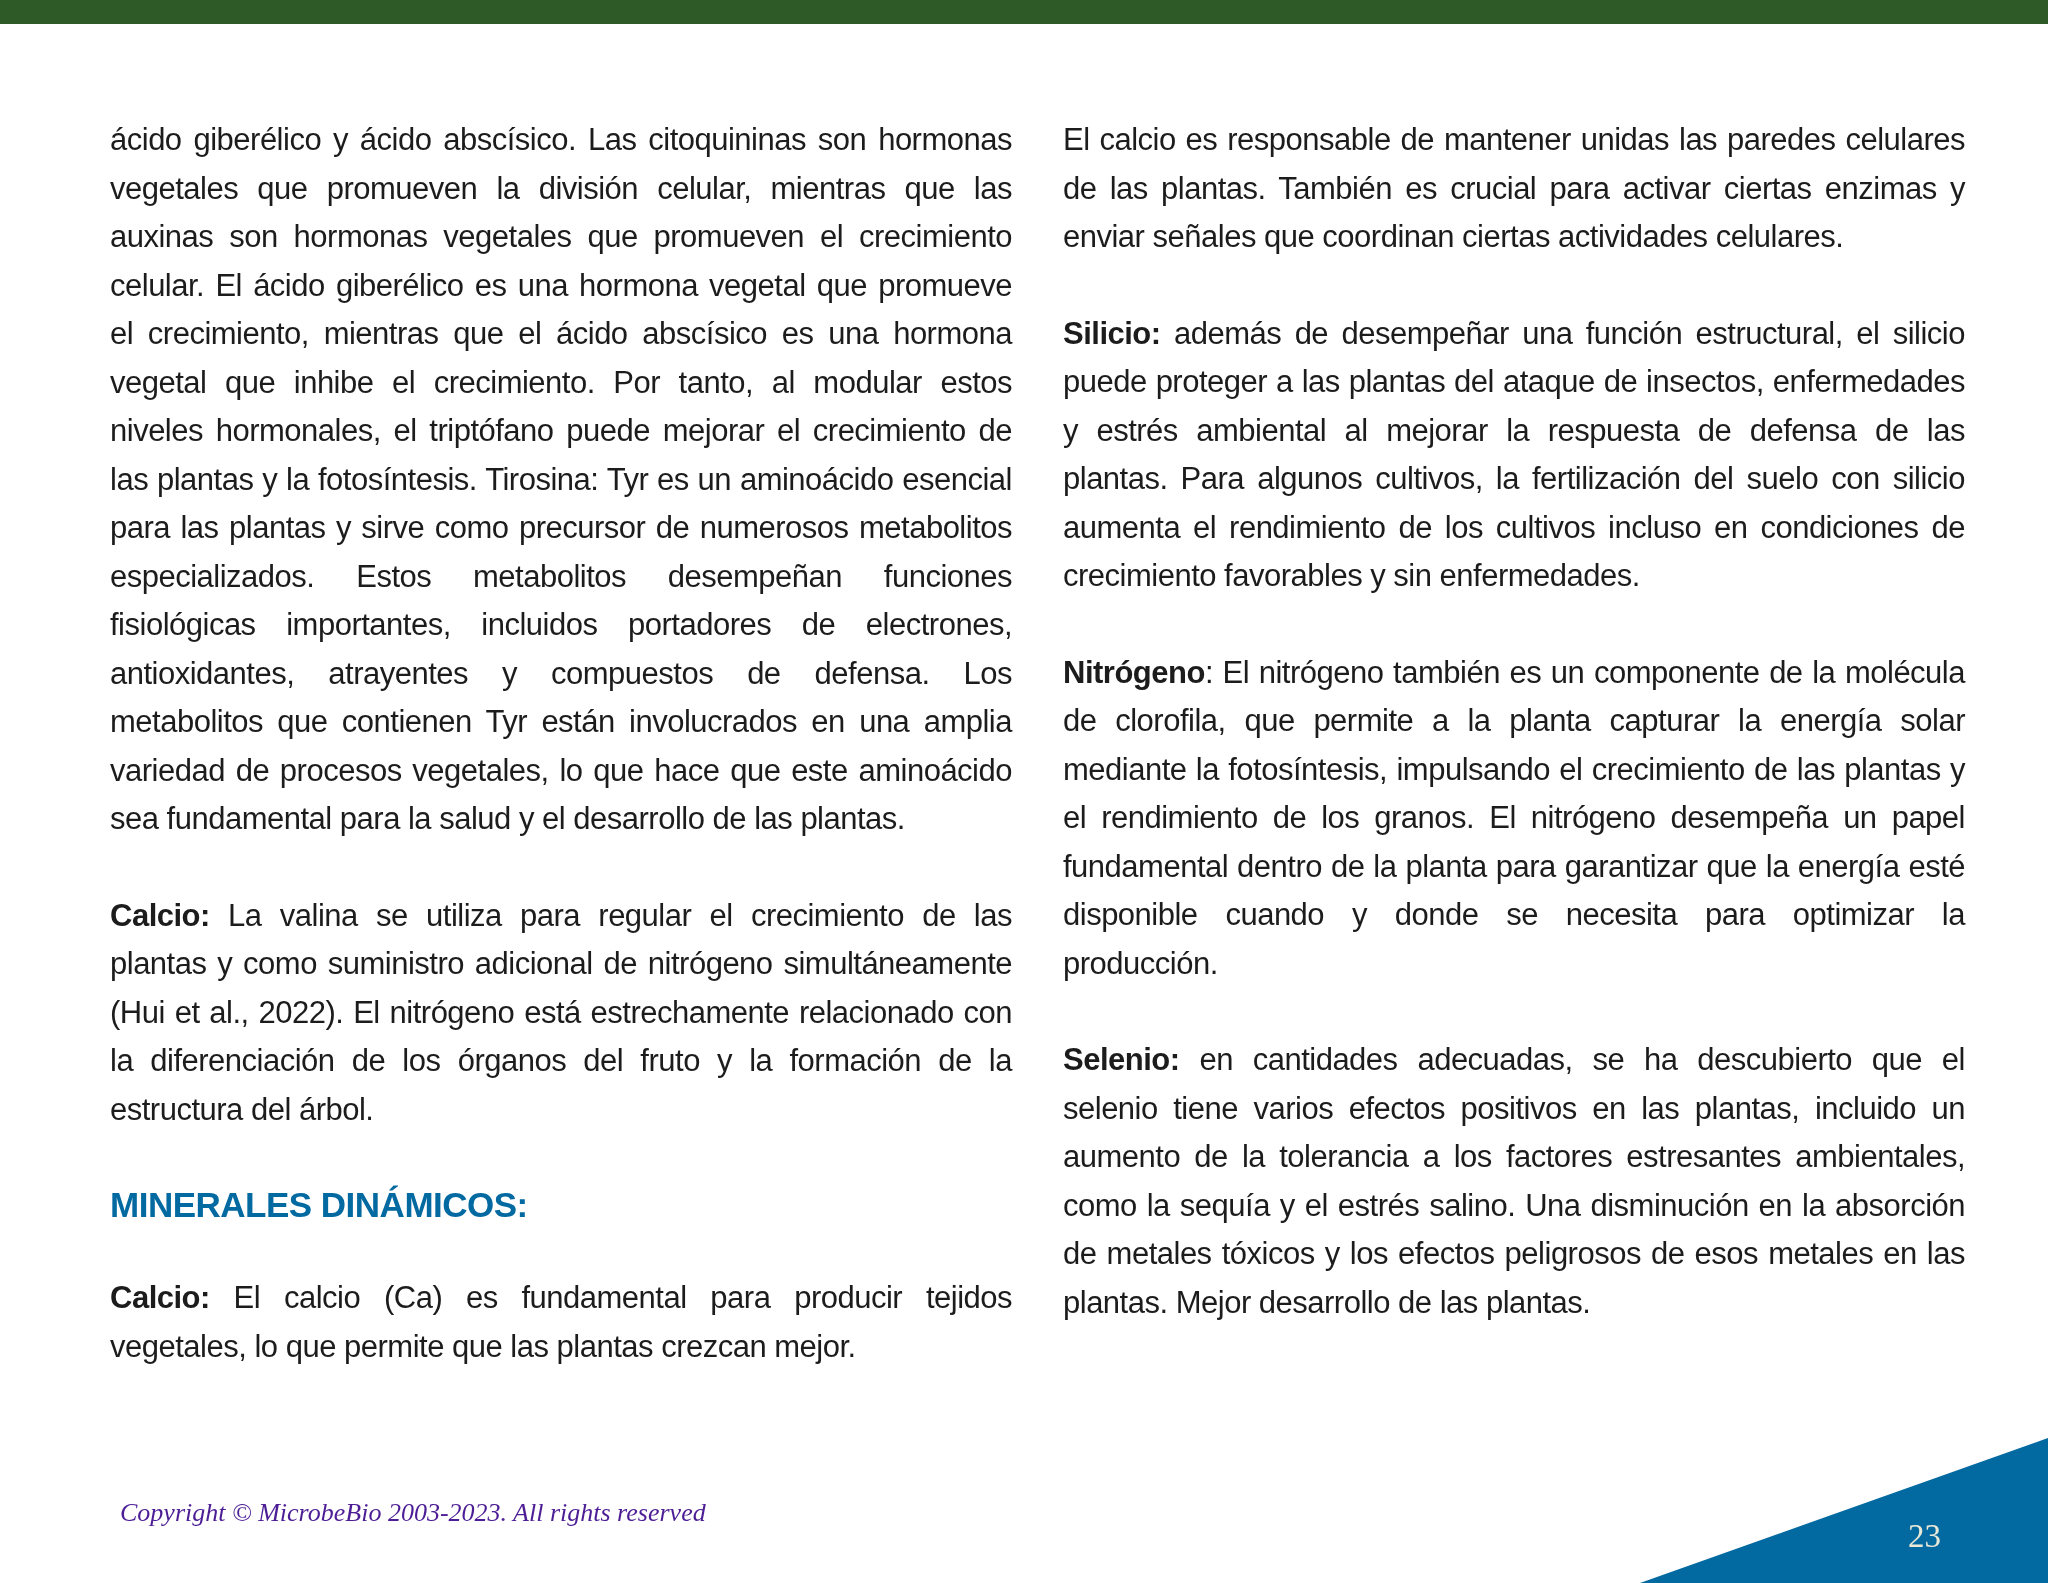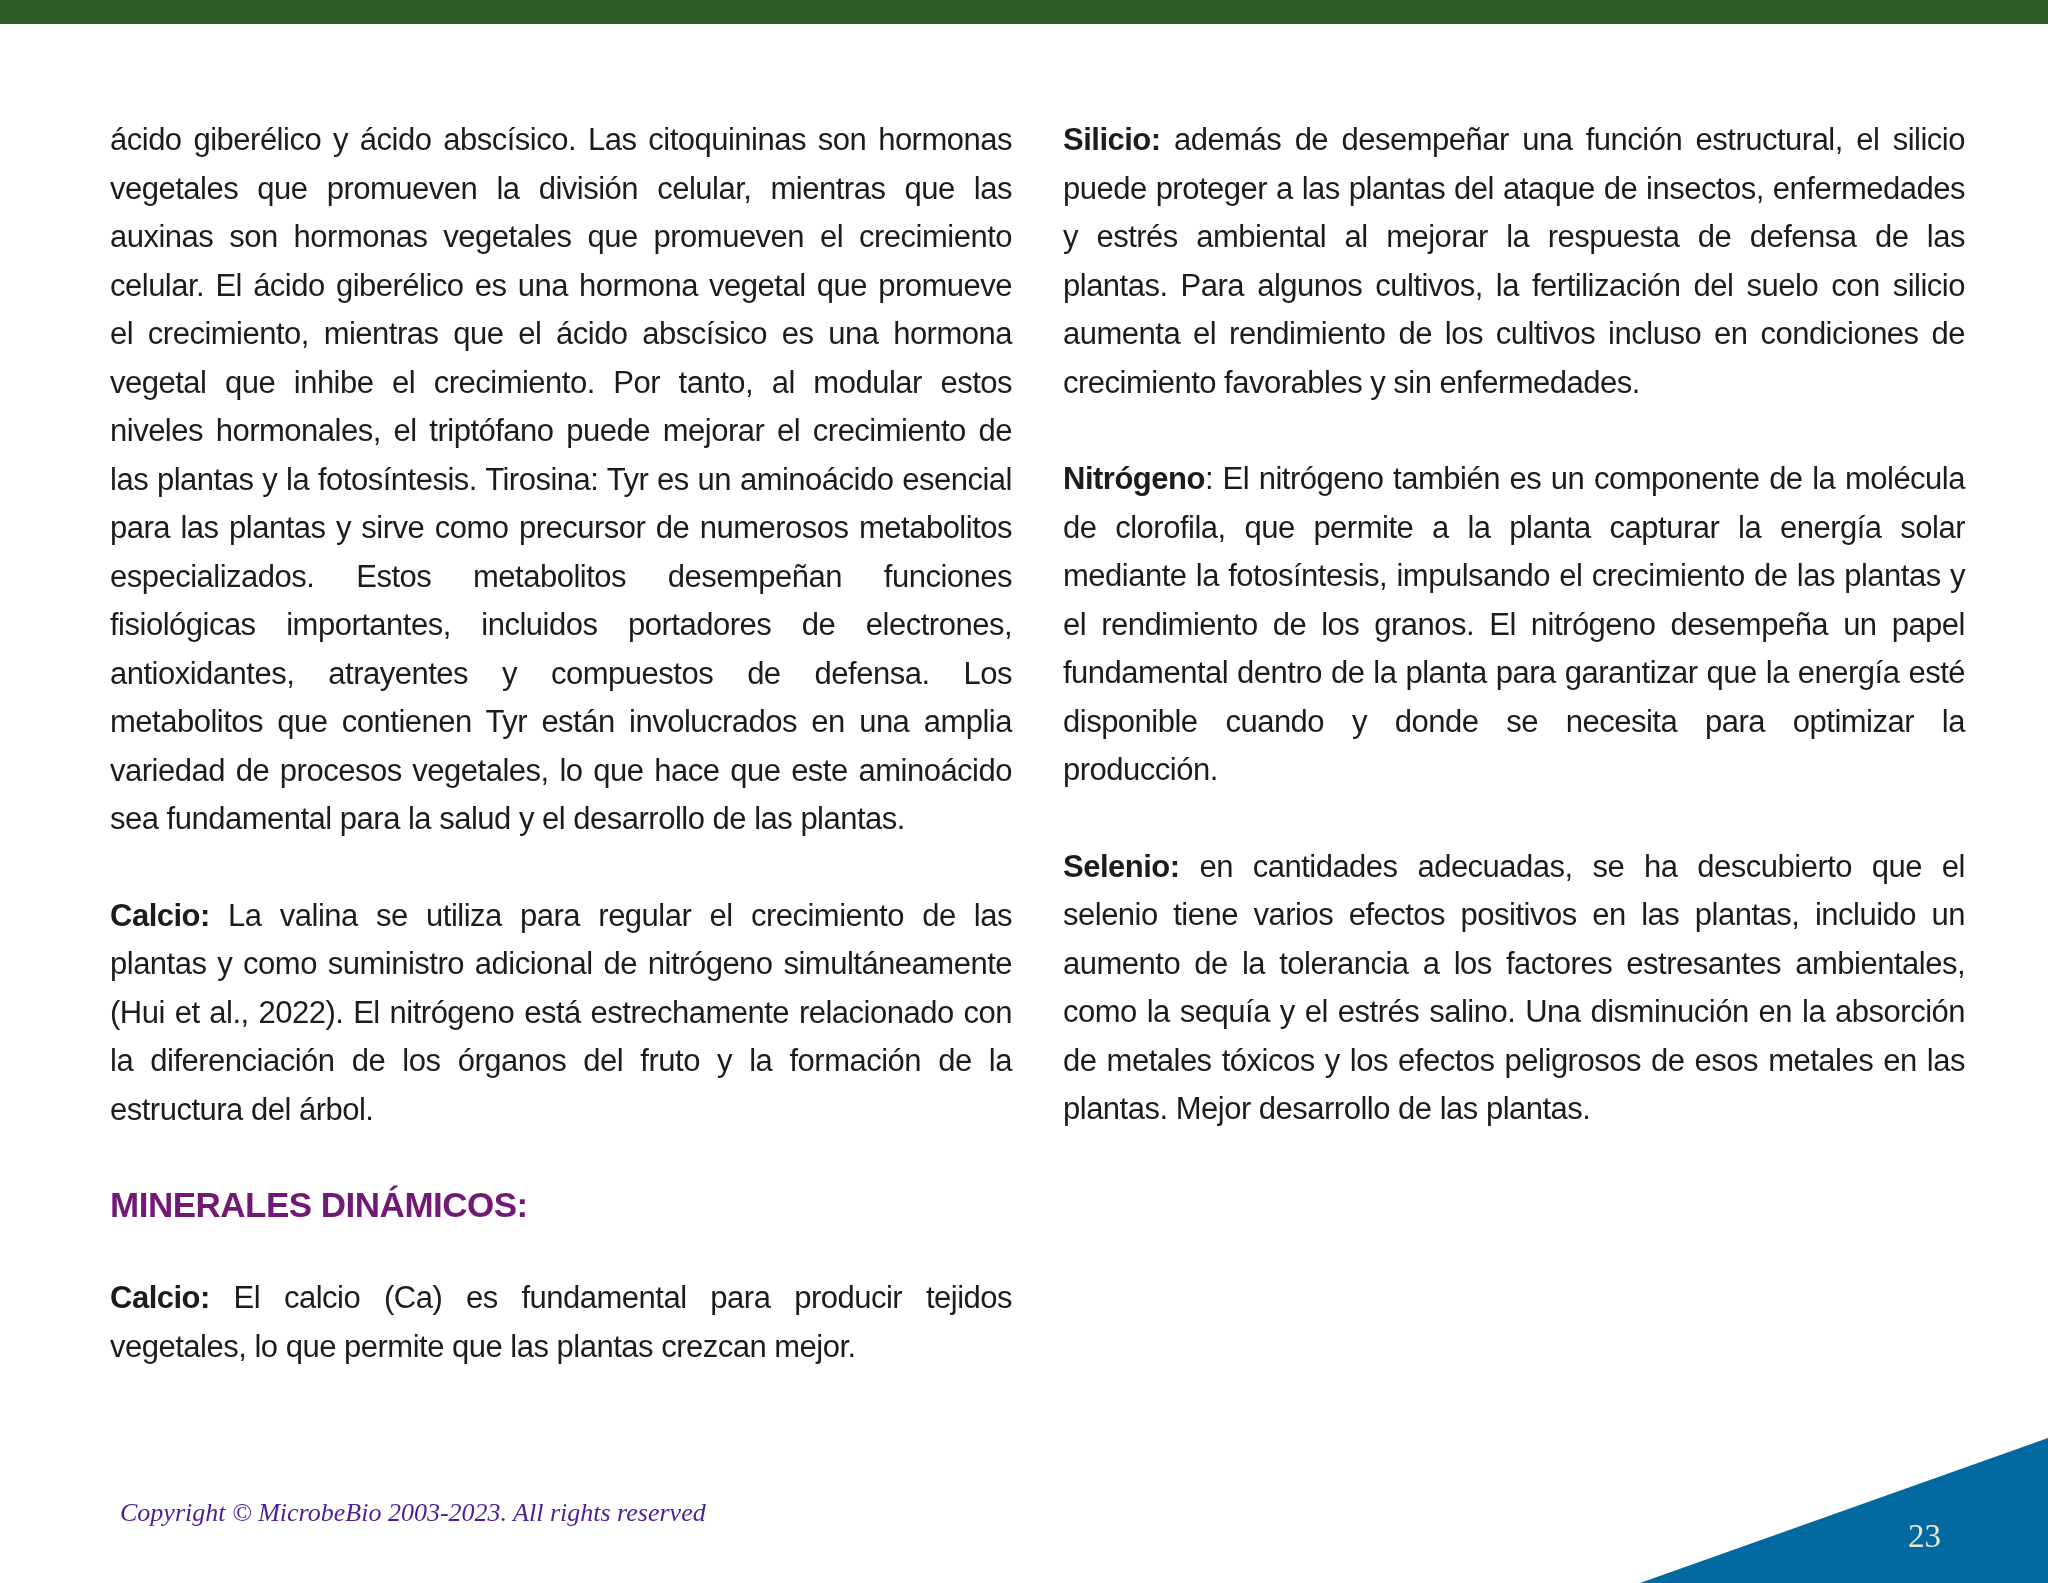--- a/index.html
+++ b/index.html
@@ -33,21 +33,21 @@
     letter-spacing: -0.5px;
     color: #1c1c1c;
     text-align: justify;
   }
   p.body-paragraph .runin-label { font-weight: 700; }
   h2.section-heading {
     margin: 26px 0 46px 0;
     font-size: 35px;
     line-height: 46px;
     font-weight: 700;
-    color: #701a75;
+    color: #0369a1;
     letter-spacing: -0.5px;
   }
   .footer-copyright {
     position: absolute;
     left: 120px;
     top: 1498px;
     font-family: "Liberation Serif", "DejaVu Serif", serif;
     font-style: italic;
     font-size: 26px;
     color: #4c1d95;
@@ -79,20 +79,21 @@
 <main>
 
   <section class="column left">
     <p class="body-paragraph"><span class="runin-label"></span><span>ácido giberélico y ácido abscísico. Las citoquininas son hormonas vegetales que promueven la división celular, mientras que las auxinas son hormonas vegetales que promueven el crecimiento celular. El ácido giberélico es una hormona vegetal que promueve el crecimiento, mientras que el ácido abscísico es una hormona vegetal que inhibe el crecimiento. Por tanto, al modular estos niveles hormonales, el triptófano puede mejorar el crecimiento de las plantas y la fotosíntesis. Tirosina: Tyr es un aminoácido esencial para las plantas y sirve como precursor de numerosos metabolitos especializados. Estos metabolitos desempeñan funciones fisiológicas importantes, incluidos portadores de electrones, antioxidantes, atrayentes y compuestos de defensa. Los metabolitos que contienen Tyr están involucrados en una amplia variedad de procesos vegetales, lo que hace que este aminoácido sea fundamental para la salud y el desarrollo de las plantas.</span></p>
     <p class="body-paragraph"><span class="runin-label">Calcio:</span><span> La valina se utiliza para regular el crecimiento de las plantas y como suministro adicional de nitrógeno simultáneamente (Hui et al., 2022). El nitrógeno está estrechamente relacionado con la diferenciación de los órganos del fruto y la formación de la estructura del árbol.</span></p>
     <h2 class="section-heading">MINERALES DINÁMICOS:</h2>
     <p class="body-paragraph"><span class="runin-label">Calcio:</span><span> El calcio (Ca) es fundamental para producir tejidos vegetales, lo que permite que las plantas crezcan mejor.</span></p>
   </section>
 
   <section class="column right">
+    <p class="body-paragraph"><span class="runin-label"></span><span>El calcio es responsable de mantener unidas las paredes celulares de las plantas. También es crucial para activar ciertas enzimas y enviar señales que coordinan ciertas actividades celulares.</span></p>
     <p class="body-paragraph"><span class="runin-label">Silicio:</span><span> además de desempeñar una función estructural, el silicio puede proteger a las plantas del ataque de insectos, enfermedades y estrés ambiental al mejorar la respuesta de defensa de las plantas. Para algunos cultivos, la fertilización del suelo con silicio aumenta el rendimiento de los cultivos incluso en condiciones de crecimiento favorables y sin enfermedades.</span></p>
     <p class="body-paragraph"><span class="runin-label">Nitrógeno</span><span>: El nitrógeno también es un componente de la molécula de clorofila, que permite a la planta capturar la energía solar mediante la fotosíntesis, impulsando el crecimiento de las plantas y el rendimiento de los granos. El nitrógeno desempeña un papel fundamental dentro de la planta para garantizar que la energía esté disponible cuando y donde se necesita para optimizar la producción.</span></p>
     <p class="body-paragraph"><span class="runin-label">Selenio:</span><span> en cantidades adecuadas, se ha descubierto que el selenio tiene varios efectos positivos en las plantas, incluido un aumento de la tolerancia a los factores estresantes ambientales, como la sequía y el estrés salino. Una disminución en la absorción de metales tóxicos y los efectos peligrosos de esos metales en las plantas. Mejor desarrollo de las plantas.</span></p>
   </section>
 
 </main>
 
 <div class="footer-copyright">Copyright © MicrobeBio 2003-2023.  All rights reserved</div>
 
 <div class="corner-triangle">

